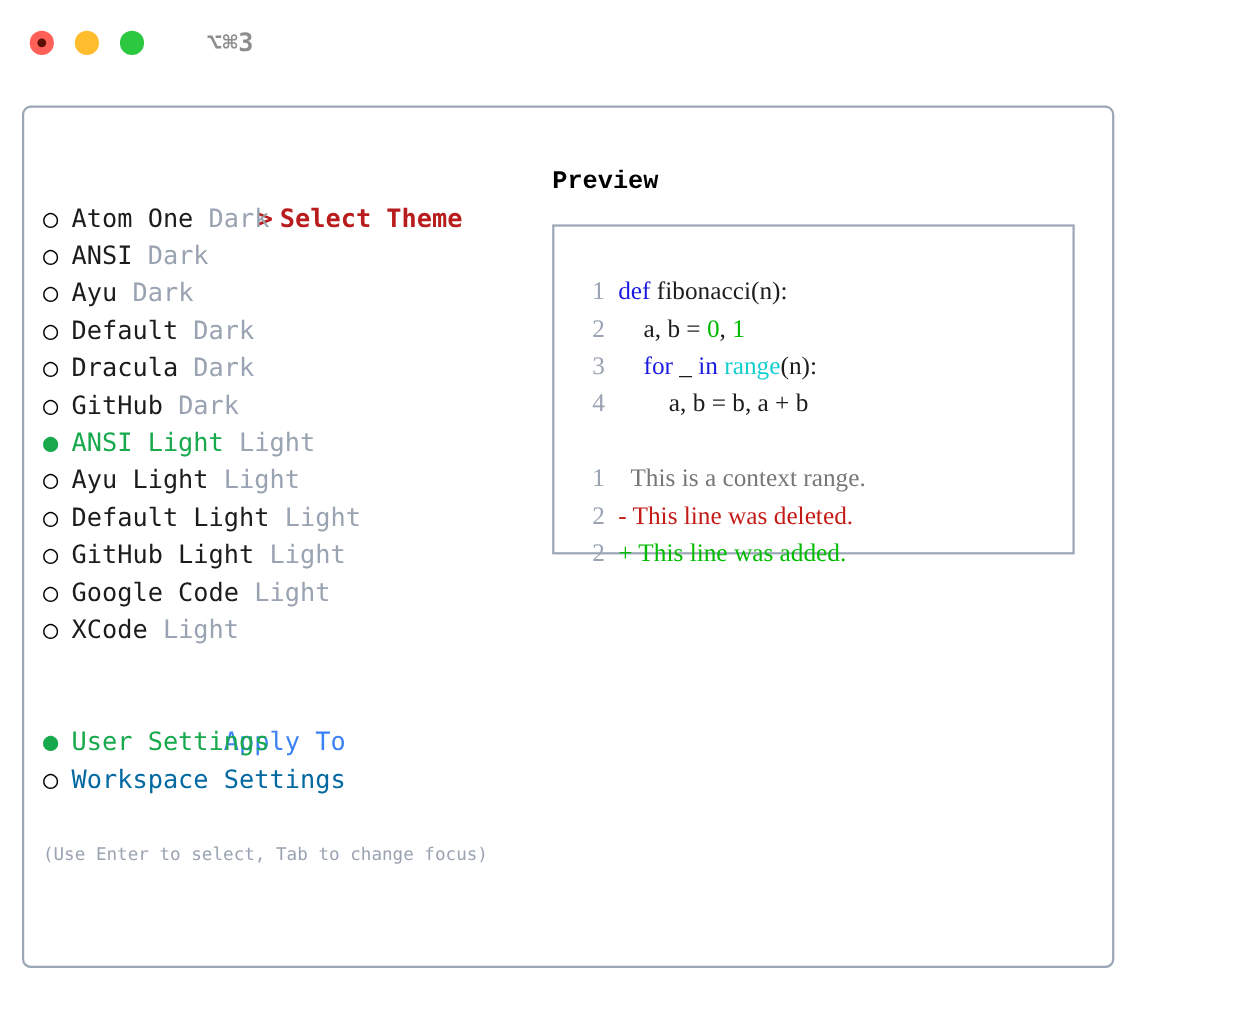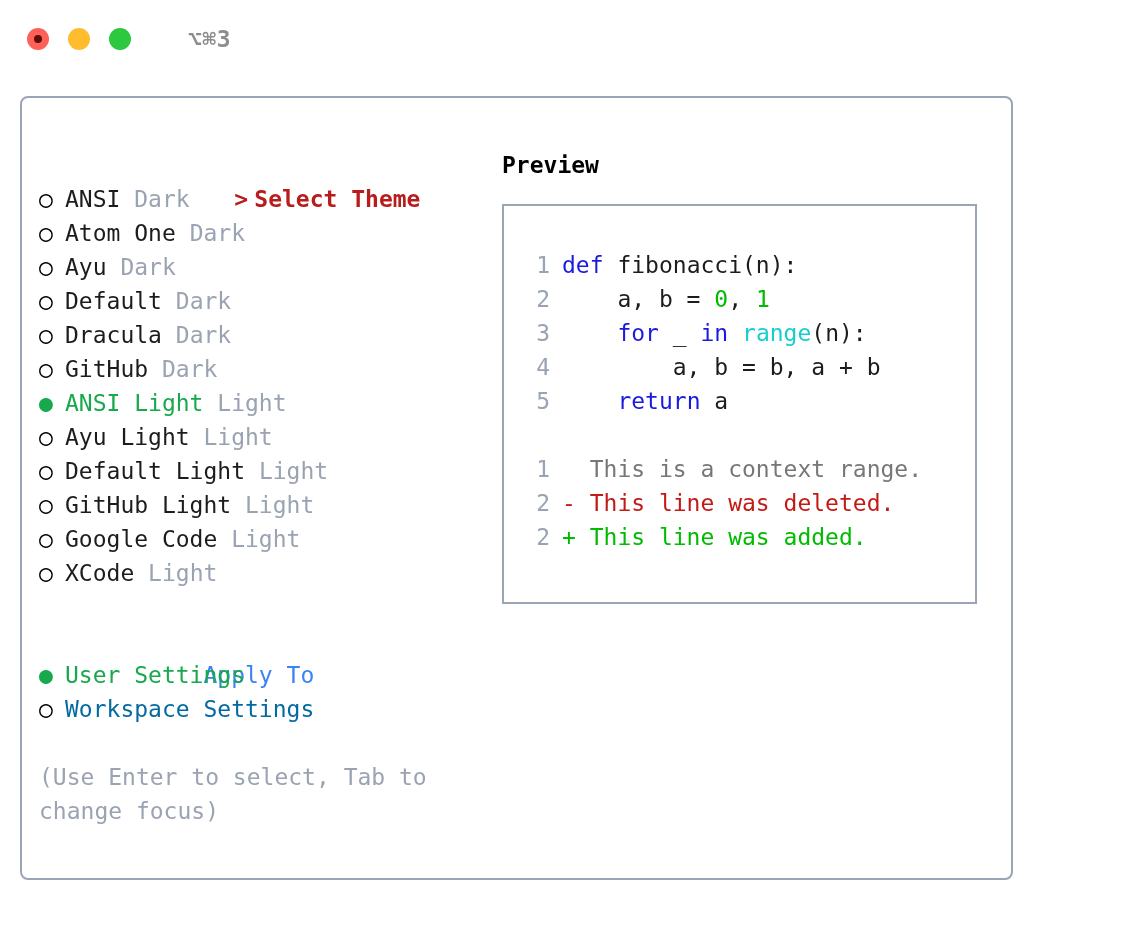--- a/index.html
+++ b/index.html
@@ -108,46 +108,48 @@
   #apply-to-header {
     color: #3b82f6;
     font-weight: 400;
   }
   .apply-row .name { color: #0369a1; }
   .apply-row.selected .name,
   .apply-row.selected .marker { color: #17a94c; }
 
   #hint-text {
     margin-top: 34px;
-    font-size: 23px;
+    font-size: 16px;
     line-height: 34px;
     color: #9aa3b2;
     width: 410px;
   }
 
   
   #preview-column {
     position: absolute;
     left: 480px; top: 50px;
     width: 500px;
   }
   #preview-header {
     font-size: 23px;
     font-weight: 700;
     color: #000000;
     line-height: 34px;
+    font-family: Liberation Mono, monospace;
   }
   #preview-box {
     margin-top: 22px;
     width: 475px;
-    height: 400px;
+    height: 300px;
     border: 2px solid #9aa5b5;
     box-sizing: border-box;
     background: #ffffff;
     padding: 42px 0 0 20px;
+    font-family: Liberation Serif, serif;
   }
   .code-line {
     font-size: 23px;
     line-height: 34px;
     white-space: pre;
   }
   .lnum {
     color: #9aa3b2;
     display: inline-block;
     width: 26px;
@@ -180,22 +182,22 @@
 
   <div id="main-panel">
 
     <div id="theme-column">
 
       <div class="row" id="select-theme-header">
         <span class="marker">&gt;</span><span>Select Theme</span>
       </div>
 
       <div id="theme-list">
+          <div class="row theme-row"><span class="marker">○</span><span class="name">Atom One </span><span class="variant">Dark</span></div>
           <div class="row theme-row"><span class="marker">○</span><span class="name">ANSI </span><span class="variant">Dark</span></div>
-          <div class="row theme-row"><span class="marker">○</span><span class="name">Atom One </span><span class="variant">Dark</span></div>
           <div class="row theme-row"><span class="marker">○</span><span class="name">Ayu </span><span class="variant">Dark</span></div>
           <div class="row theme-row"><span class="marker">○</span><span class="name">Default </span><span class="variant">Dark</span></div>
           <div class="row theme-row"><span class="marker">○</span><span class="name">Dracula </span><span class="variant">Dark</span></div>
           <div class="row theme-row"><span class="marker">○</span><span class="name">GitHub </span><span class="variant">Dark</span></div>
           <div class="row theme-row selected"><span class="marker">●</span><span class="name">ANSI Light </span><span class="variant">Light</span></div>
           <div class="row theme-row"><span class="marker">○</span><span class="name">Ayu Light </span><span class="variant">Light</span></div>
           <div class="row theme-row"><span class="marker">○</span><span class="name">Default Light </span><span class="variant">Light</span></div>
           <div class="row theme-row"><span class="marker">○</span><span class="name">GitHub Light </span><span class="variant">Light</span></div>
           <div class="row theme-row"><span class="marker">○</span><span class="name">Google Code </span><span class="variant">Light</span></div>
           <div class="row theme-row"><span class="marker">○</span><span class="name">XCode </span><span class="variant">Light</span></div>
@@ -215,21 +217,20 @@
     </div>
 
     <div id="preview-column">
       <div id="preview-header">Preview</div>
       <div id="preview-box">
         <div id="code-block">
             <div class="code-line"><span class="lnum">1</span><span class="tok-kw">def </span><span class="tok-txt">fibonacci(n):</span></div>
             <div class="code-line"><span class="lnum">2</span><span class="tok-txt">    a, b = </span><span class="tok-num">0</span><span class="tok-txt">, </span><span class="tok-num">1</span></div>
             <div class="code-line"><span class="lnum">3</span><span class="tok-txt">    </span><span class="tok-kw">for</span><span class="tok-txt"> _ </span><span class="tok-kw">in</span><span class="tok-txt"> </span><span class="tok-fn">range</span><span class="tok-txt">(n):</span></div>
             <div class="code-line"><span class="lnum">4</span><span class="tok-txt">        a, b = b, a + b</span></div>
-            <div class="code-line"><span class="lnum">5</span><span class="tok-txt">    </span><span class="tok-kw">return</span><span class="tok-txt"> a</span></div>
           </div>
         <div class="diff-gap"></div>
         <div id="diff-block">
             <div class="code-line"><span class="lnum">1</span><span class="diff-ctx">  This is a context range.</span></div>
             <div class="code-line"><span class="lnum">2</span><span class="diff-del">- This line was deleted.</span></div>
             <div class="code-line"><span class="lnum">2</span><span class="diff-add">+ This line was added.</span></div>
           </div>
       </div>
     </div>
 

